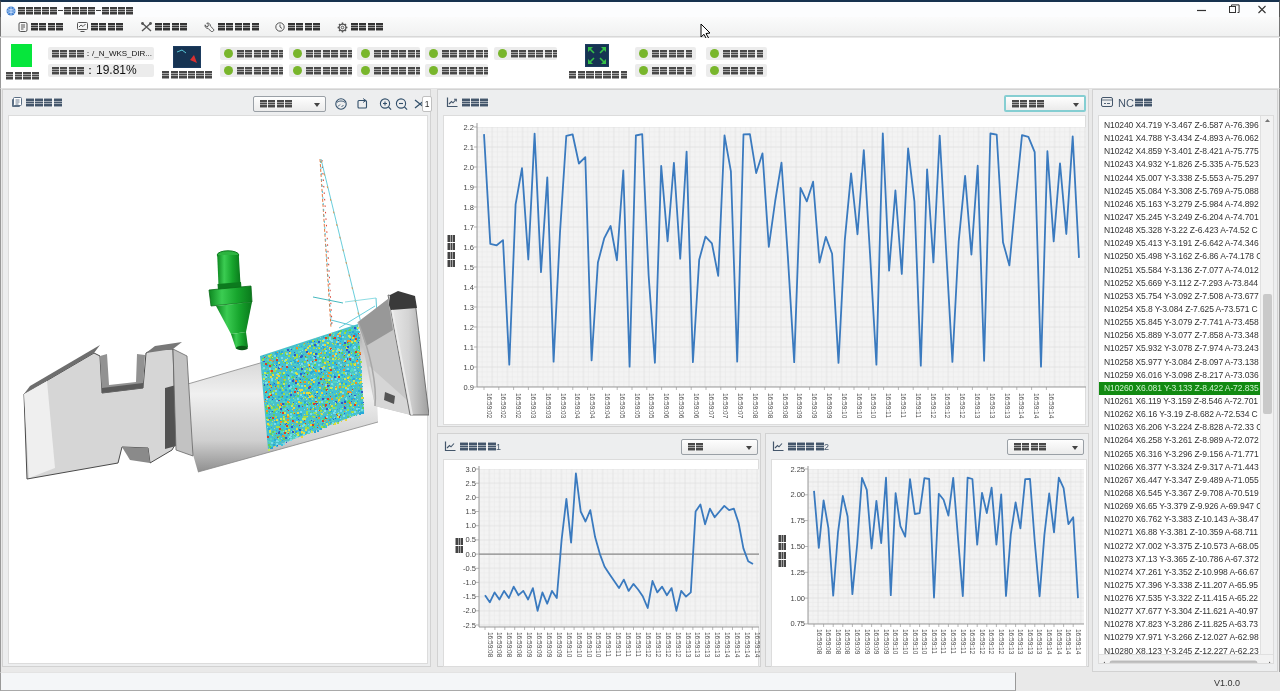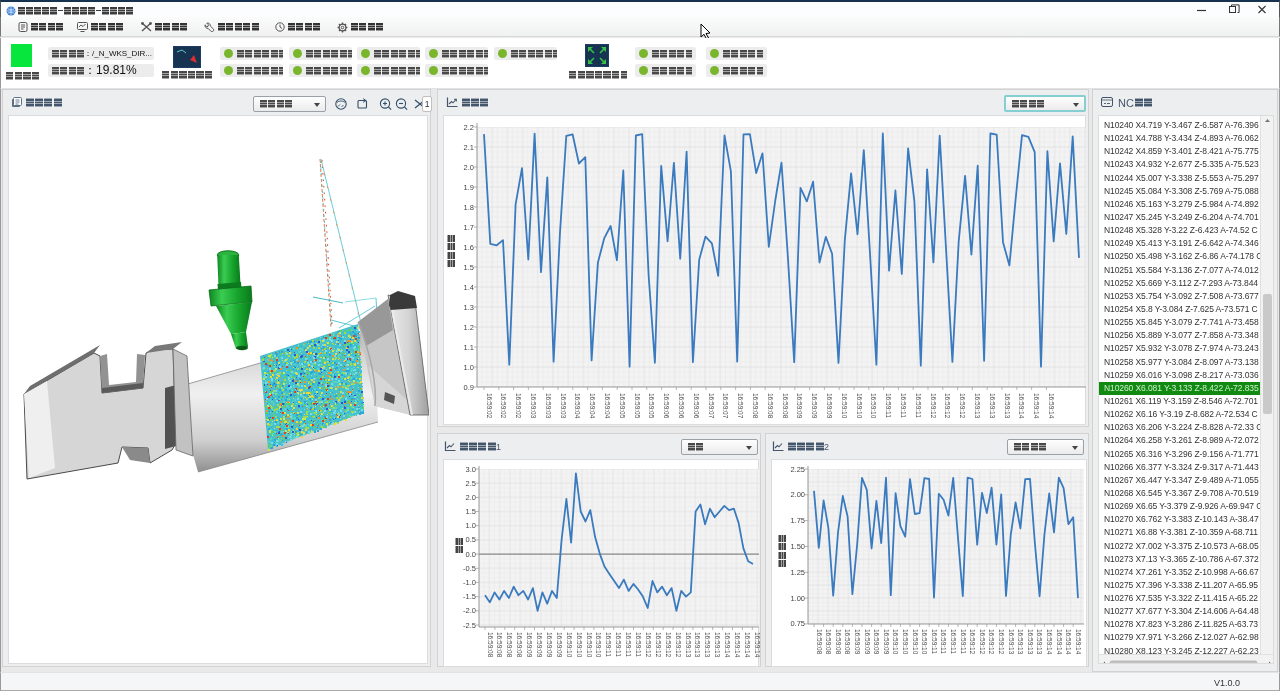--- a/index.html
+++ b/index.html
@@ -13,21 +13,21 @@
 .phead{position:absolute;left:0;top:0;right:0;height:25px;color:#44566b;font-size:9px;display:flex;align-items:center}
 .canvas{position:absolute;background:#fff;border:1px solid #dcdcdc}
 .dd{position:absolute;height:16px;background:linear-gradient(#fefefe,#ebebeb);border:1px solid #9aa0a6;border-radius:2px;font-size:8px;color:#222;display:flex;align-items:center;padding-left:6px}
 .dd .ar{position:absolute;right:5px;top:6px;width:0;height:0;border-left:3.5px solid transparent;border-right:3.5px solid transparent;border-top:4px solid #444}
 .pill{position:absolute;height:13px;background:#ececec;border-radius:2px;font-size:8px;color:#111;display:flex;align-items:center;padding-left:4px;white-space:nowrap}
 .dot{width:9px;height:9px;border-radius:50%;background:#79b62c;margin-right:4px;flex:0 0 auto}
 .mi{display:inline-flex;align-items:center;height:20px;font-size:9px;color:#222;position:absolute;top:0}
 .lbl{position:absolute;font-size:8.5px;color:#222;text-align:center;white-space:nowrap}
 .ncrow{height:13.15px;line-height:13.15px;font-size:8.5px;color:#333;white-space:nowrap;letter-spacing:-0.1px;padding-left:5px}
 .ncrow.sel{background:#128a12;color:#cdf3cd}
-.statusbar{left:0;top:672px;width:1280px;height:19px;background:#f4f6f8;border-top:1px solid #e3e3e3;border-left:1px solid #999;border-right:1px solid #999;border-bottom:1px solid #a9a9a9}
+.statusbar{left:0;top:672px;width:1016px;height:19px;background:#f4f6f8;border-top:1px solid #e3e3e3;border-left:1px solid #999;border-right:1px solid #999;border-bottom:1px solid #a9a9a9}
 </style></head>
 <body>
 
 <div class="abs titlebar">
  <svg class="abs" style="left:5px;top:4px" width="10" height="10">
       <circle cx="5" cy="5" r="4.5" fill="#3f7fd0"></circle>
       <path d="M0.5 5h9M5 0.5v9M1.5 2.5c2 1.5 5 1.5 7 0M1.5 7.5c2-1.5 5-1.5 7 0" stroke="#cfe4ff" stroke-width="0.8" fill="none"></path>
     </svg>
  <span class="abs" style="left:17px;top:4px;display:flex;align-items:center;height:9px">
       <span class="cj" style="--b:7px;--s:8.1px;--c:#3c3c3c;width:39px;height:8px"></span>
@@ -660,21 +660,21 @@
         <path d="M3 6.5h2M6 6.5h3" stroke="#44566b" stroke-width="0.9"></path>
       </svg>
       <span style="font-size:11px;color:#44566b;letter-spacing:0">NC</span>
       <span class="cj" style="--c:#44566b;--b:8px;--s:9.2px;width:18px;height:9px;margin-left:1px"></span>
     </div>
  <div class="canvas" style="left:5px;top:25px;width:176px;height:549px;overflow:hidden">
   <div class="abs" style="left:0;top:3px;width:163px;overflow:hidden">
  <div class="ncrow">N10240 X4.719 Y-3.467 Z-6.587 A-76.396</div>
 <div class="ncrow">N10241 X4.788 Y-3.434 Z-4.893 A-76.062</div>
 <div class="ncrow">N10242 X4.859 Y-3.401 Z-8.421 A-75.775</div>
-<div class="ncrow">N10243 X4.932 Y-2.677 Z-5.335 A-75.523</div>
+<div class="ncrow">N10243 X4.932 Y-1.826 Z-5.335 A-75.523</div>
 <div class="ncrow">N10244 X5.007 Y-3.338 Z-5.553 A-75.297</div>
 <div class="ncrow">N10245 X5.084 Y-3.308 Z-5.769 A-75.088</div>
 <div class="ncrow">N10246 X5.163 Y-3.279 Z-5.984 A-74.892</div>
 <div class="ncrow">N10247 X5.245 Y-3.249 Z-6.204 A-74.701</div>
 <div class="ncrow">N10248 X5.328 Y-3.22 Z-6.423 A-74.52 C</div>
 <div class="ncrow">N10249 X5.413 Y-3.191 Z-6.642 A-74.346</div>
 <div class="ncrow">N10250 X5.498 Y-3.162 Z-6.86 A-74.178 C</div>
 <div class="ncrow">N10251 X5.584 Y-3.136 Z-7.077 A-74.012</div>
 <div class="ncrow">N10252 X5.669 Y-3.112 Z-7.293 A-73.844</div>
 <div class="ncrow">N10253 X5.754 Y-3.092 Z-7.508 A-73.677</div>
@@ -694,21 +694,21 @@
 <div class="ncrow">N10267 X6.447 Y-3.347 Z-9.489 A-71.055</div>
 <div class="ncrow">N10268 X6.545 Y-3.367 Z-9.708 A-70.519</div>
 <div class="ncrow">N10269 X6.65 Y-3.379 Z-9.926 A-69.947 C</div>
 <div class="ncrow">N10270 X6.762 Y-3.383 Z-10.143 A-38.47</div>
 <div class="ncrow">N10271 X6.88 Y-3.381 Z-10.359 A-68.711</div>
 <div class="ncrow">N10272 X7.002 Y-3.375 Z-10.573 A-68.05</div>
 <div class="ncrow">N10273 X7.13 Y-3.365 Z-10.786 A-67.372</div>
 <div class="ncrow">N10274 X7.261 Y-3.352 Z-10.998 A-66.67</div>
 <div class="ncrow">N10275 X7.396 Y-3.338 Z-11.207 A-65.95</div>
 <div class="ncrow">N10276 X7.535 Y-3.322 Z-11.415 A-65.22</div>
-<div class="ncrow">N10277 X7.677 Y-3.304 Z-14.606 A-64.48</div>
+<div class="ncrow">N10277 X7.677 Y-3.304 Z-11.621 A-40.97</div>
 <div class="ncrow">N10278 X7.823 Y-3.286 Z-11.825 A-63.73</div>
 <div class="ncrow">N10279 X7.971 Y-3.266 Z-12.027 A-62.98</div>
 <div class="ncrow">N10280 X8.123 Y-3.245 Z-12.227 A-62.23</div>
   </div>
 
   <div class="abs" style="right:0;top:0;width:13px;height:548px;background:#f2f2f2;border-left:1px solid #e0e0e0">
    <svg width="13" height="548">
           <path d="M4 6l2.5-3L9 6z" fill="#777"></path>
           <path d="M4 542l2.5 3 2.5-3z" fill="#777"></path>
           <rect x="2" y="178" width="9" height="120" rx="2" fill="#c9c9c9"></rect>

